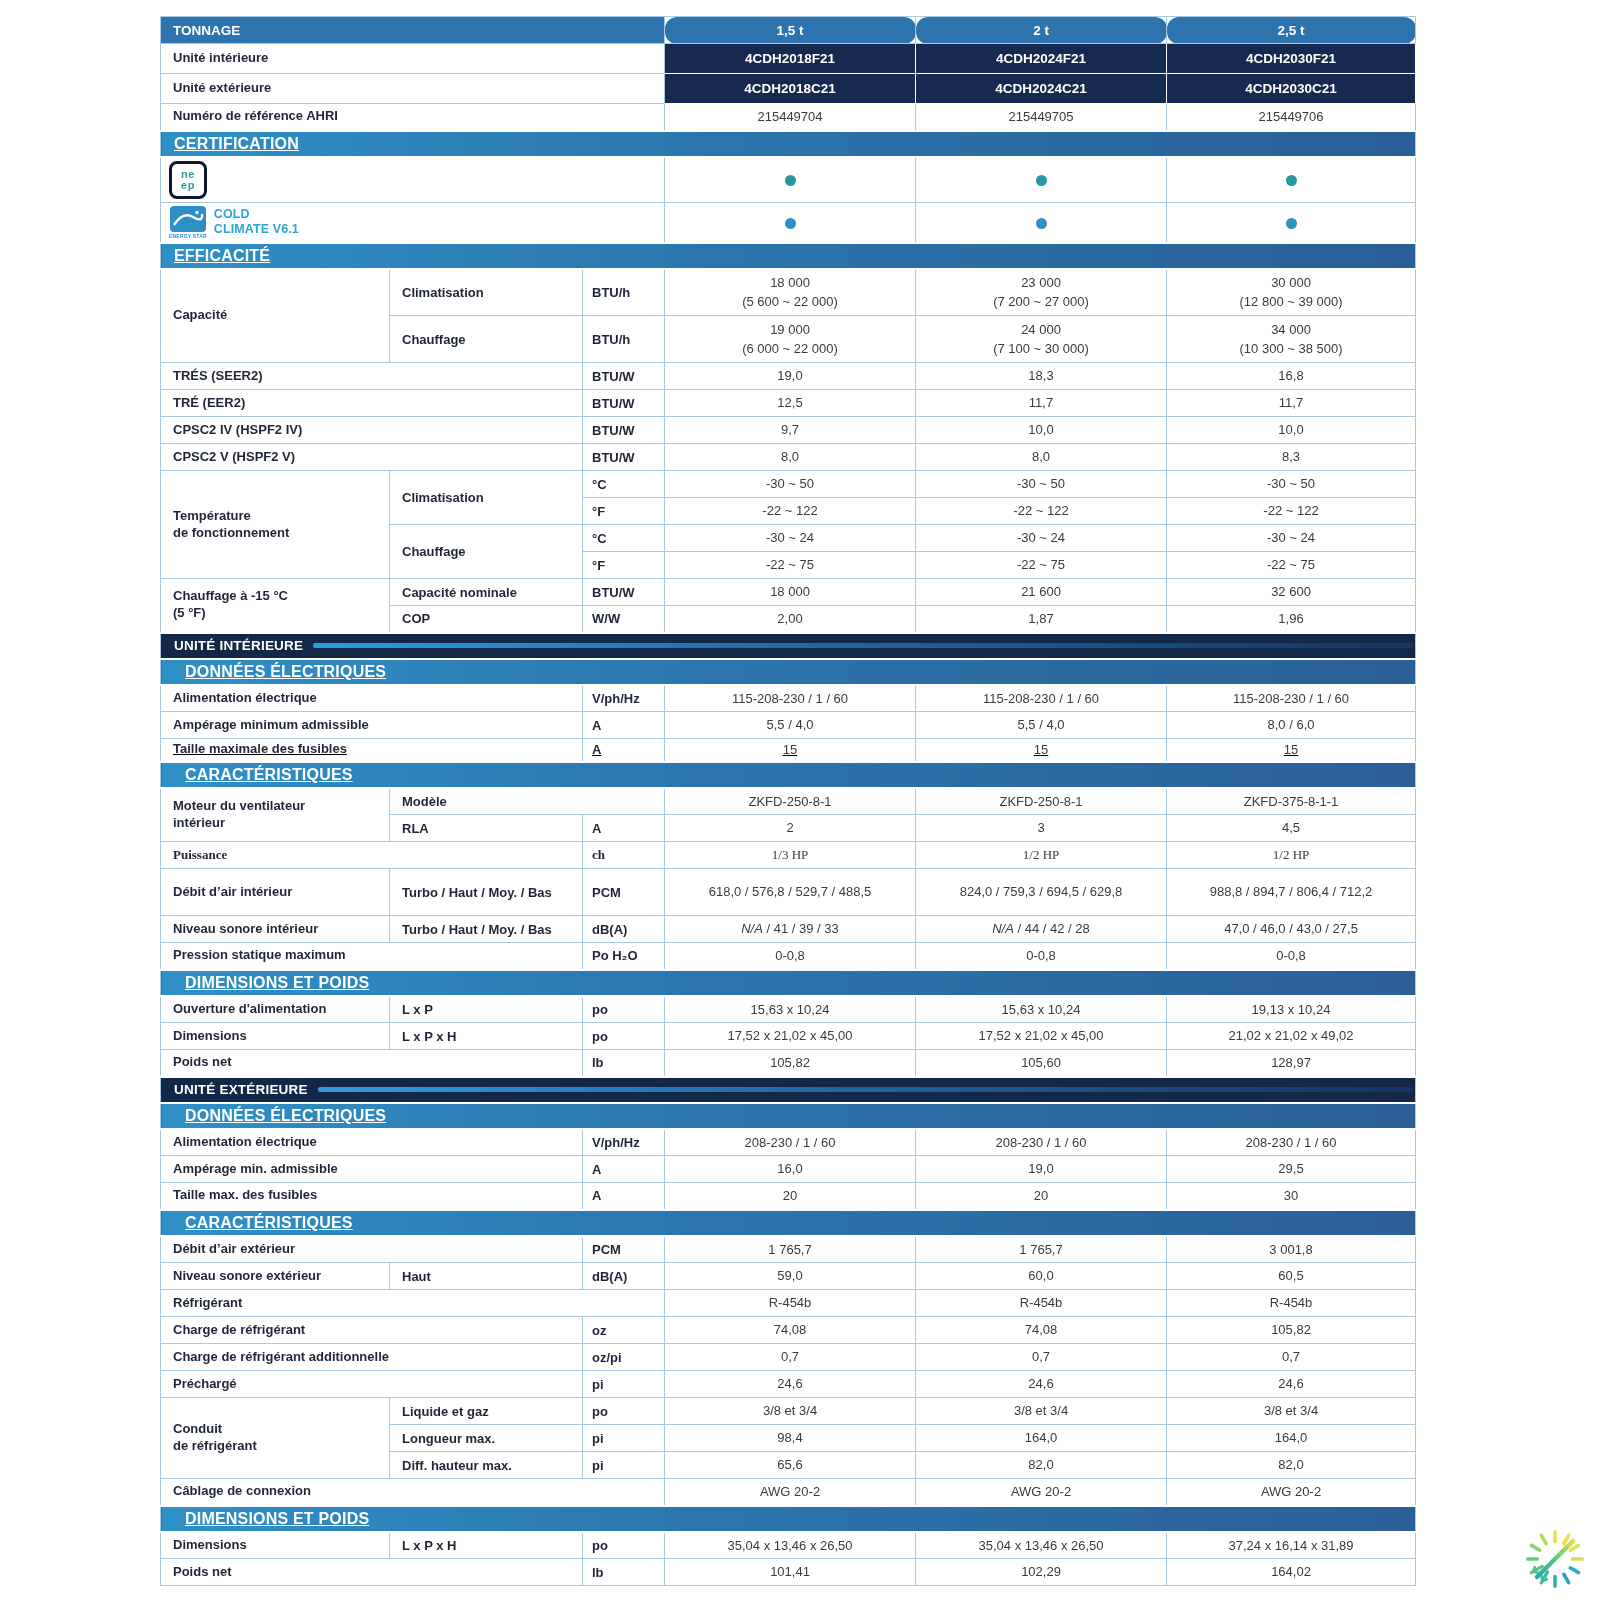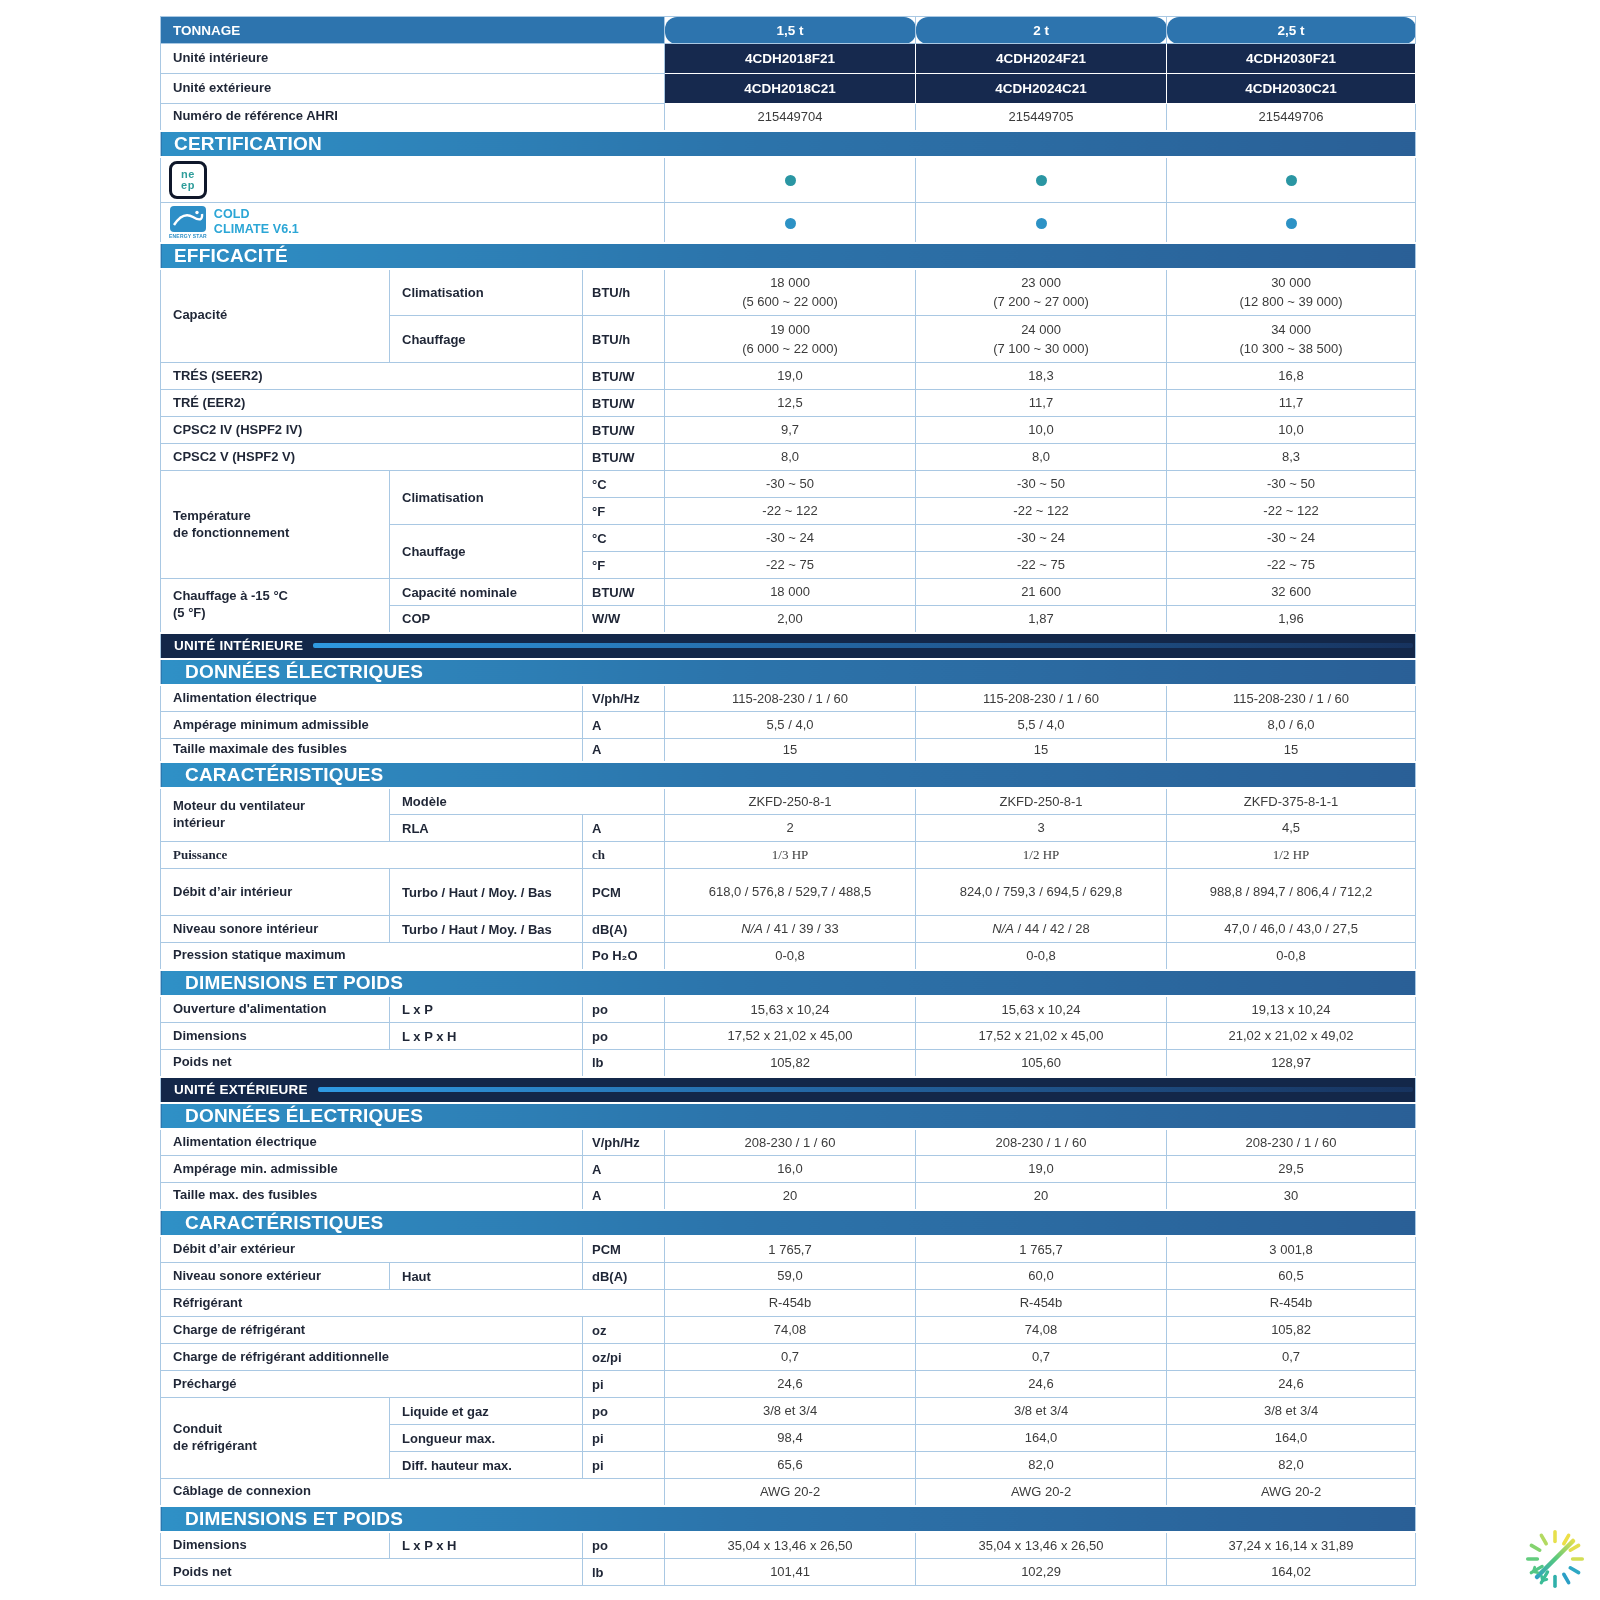--- a/index.html
+++ b/index.html
@@ -25,24 +25,24 @@
   .r-head td{background:#2d74ae;color:#fff;font-weight:700;font-size:13.5px;}
   .hd-label{text-align:left;padding-left:12px;background:#2d74ae;color:#fff;font-weight:700;font-size:13.5px;}
   .hd-val{text-align:center;background:#2d74ae;color:#fff;font-weight:700;font-size:13.5px;border-left:1px solid rgba(255,255,255,.55);border-radius:12px;}
 
   
   .mval{background:#16294e;color:#fff;font-weight:700;text-align:center;font-size:13.5px;border:1px solid #ffffff;}
 
   
   .r-bar td,.r-subbar td{
     background:linear-gradient(90deg,#2f90c6 0%,#2c74ab 45%,#2a5f96 100%);
-    color:#fff;font-weight:700;font-size:19px;letter-spacing:.2px;
+    color:#fff;font-weight:700;font-size:16px;letter-spacing:.2px;
     text-align:left;padding-left:13px;
     border-left:1px solid #a9c8e3;border-right:1px solid #a9c8e3;
-    border-top:2px solid #ffffff;border-bottom:2px solid #ffffff;
+    border-top:2px solid #ffffff;border-bottom:2px solid #ffffff;text-decoration:underline;
   }
   .r-subbar td{padding-left:24px;}
   .r-darkbar td{
     background:#132749;color:#fff;
     border-left:1px solid #a9c8e3;border-right:1px solid #a9c8e3;
     border-top:2px solid #ffffff;border-bottom:2px solid #ffffff;
     padding:0;
   }
   .darkwrap{display:flex;align-items:center;height:24px;}
   .darkwrap span{padding-left:13px;font-weight:700;font-size:13.5px;letter-spacing:.2px;white-space:nowrap;}
@@ -250,21 +250,21 @@
           <td class="c-val">115-208-230 / 1 / 60</td>
           <td class="c-val">115-208-230 / 1 / 60</td>
         </tr>
         <tr class="r-row" style="height: 27px;">
           <td colspan="2" class="c-label">Ampérage minimum admissible</td>
           <td class="c-unit">A</td>
           <td class="c-val">5,5 / 4,0</td>
           <td class="c-val">5,5 / 4,0</td>
           <td class="c-val">8,0 / 6,0</td>
         </tr>
-        <tr class="r-row" style="height: 15px;">
+        <tr class="r-row" style="height: 15px; text-decoration: underline;">
           <td colspan="2" class="c-label">Taille maximale des fusibles</td>
           <td class="c-unit">A</td>
           <td class="c-val">15</td>
           <td class="c-val">15</td>
           <td class="c-val">15</td>
         </tr>
         <tr class="r-subbar" style="height: 26px;">
           <td colspan="6">CARACTÉRISTIQUES</td>
         </tr>
         <tr class="r-row" style="height: 27px;">

